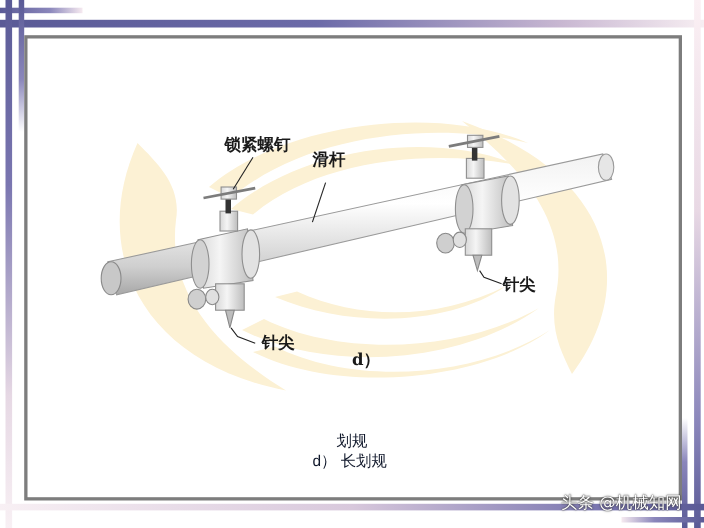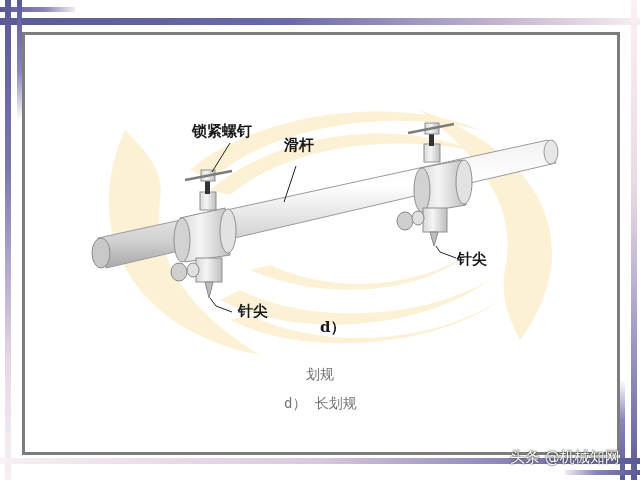--- a/index.html
+++ b/index.html
@@ -45,22 +45,23 @@
   .content-frame {
     position: absolute; left: 22px; top: 32px; width: 598px; height: 423px;
     border: 3px solid #7d7d7d; box-sizing: border-box; background: #ffffff;
   }
   .figure { position: absolute; left: 0; top: 0; width: 640px; height: 480px; }
   .label {
     position: absolute; color: #1a1a1a; font-weight: bold; font-size: 15px;
     font-family: "DejaVu Sans", "Liberation Sans", sans-serif; white-space: nowrap;
   }
   .caption {
-    position: absolute; color: #737373; font-size: 14px; white-space: nowrap;
-    font-family: Liberation Mono, monospace;
+    position: absolute; color: #0f172a; font-size: 14px; white-space: nowrap;
+    font-family: Liberation Sans, sans-serif;
+    margin-top: 26px;
   }
   .watermark {
     position: absolute; left: 510px; top: 448px; font-size: 15px; color: #ffffff;
     font-family: "DejaVu Sans", "Liberation Sans", sans-serif;
     text-shadow: 0 0 2px #333, 0 0 1px #333; white-space: nowrap; text-align: center;
   }
 </style>
 </head>
 <body>
 
@@ -135,22 +136,22 @@
   </g>
 
   <g stroke="#222" stroke-width="1" fill="none">
     <line x1="230" y1="143" x2="212" y2="172"></line>
     <line x1="296" y1="166" x2="284" y2="202"></line>
     <polyline points="210,298 216,306 232,312"></polyline>
     <polyline points="436,246 440,252 456,258"></polyline>
   </g>
 </svg>
 
-<div class="label" style="left:192px; top:122px;">锁紧螺钉</div>
+<div class="label" style="left:204px; top:122px;">锁紧螺钉</div>
 <div class="label" style="left:284px; top:136px;">滑杆</div>
 <div class="label" style="left:238px; top:302px;">针尖</div>
 <div class="label" style="left:457px; top:250px;">针尖</div>
 <div class="label" style="left:320px; top:318px; font-family:'DejaVu Serif','Liberation Serif',serif;">d）</div>
 
 <div class="caption" style="left:306px; top:366px;">划规</div>
-<div class="caption" style="left:284px; top:395px;">d） 长划规</div>
+<div class="caption" style="left:284px; top:385px;">d） 长划规</div>
 
 <div class="watermark">头条 @机械知网</div>
 
 </body></html>

